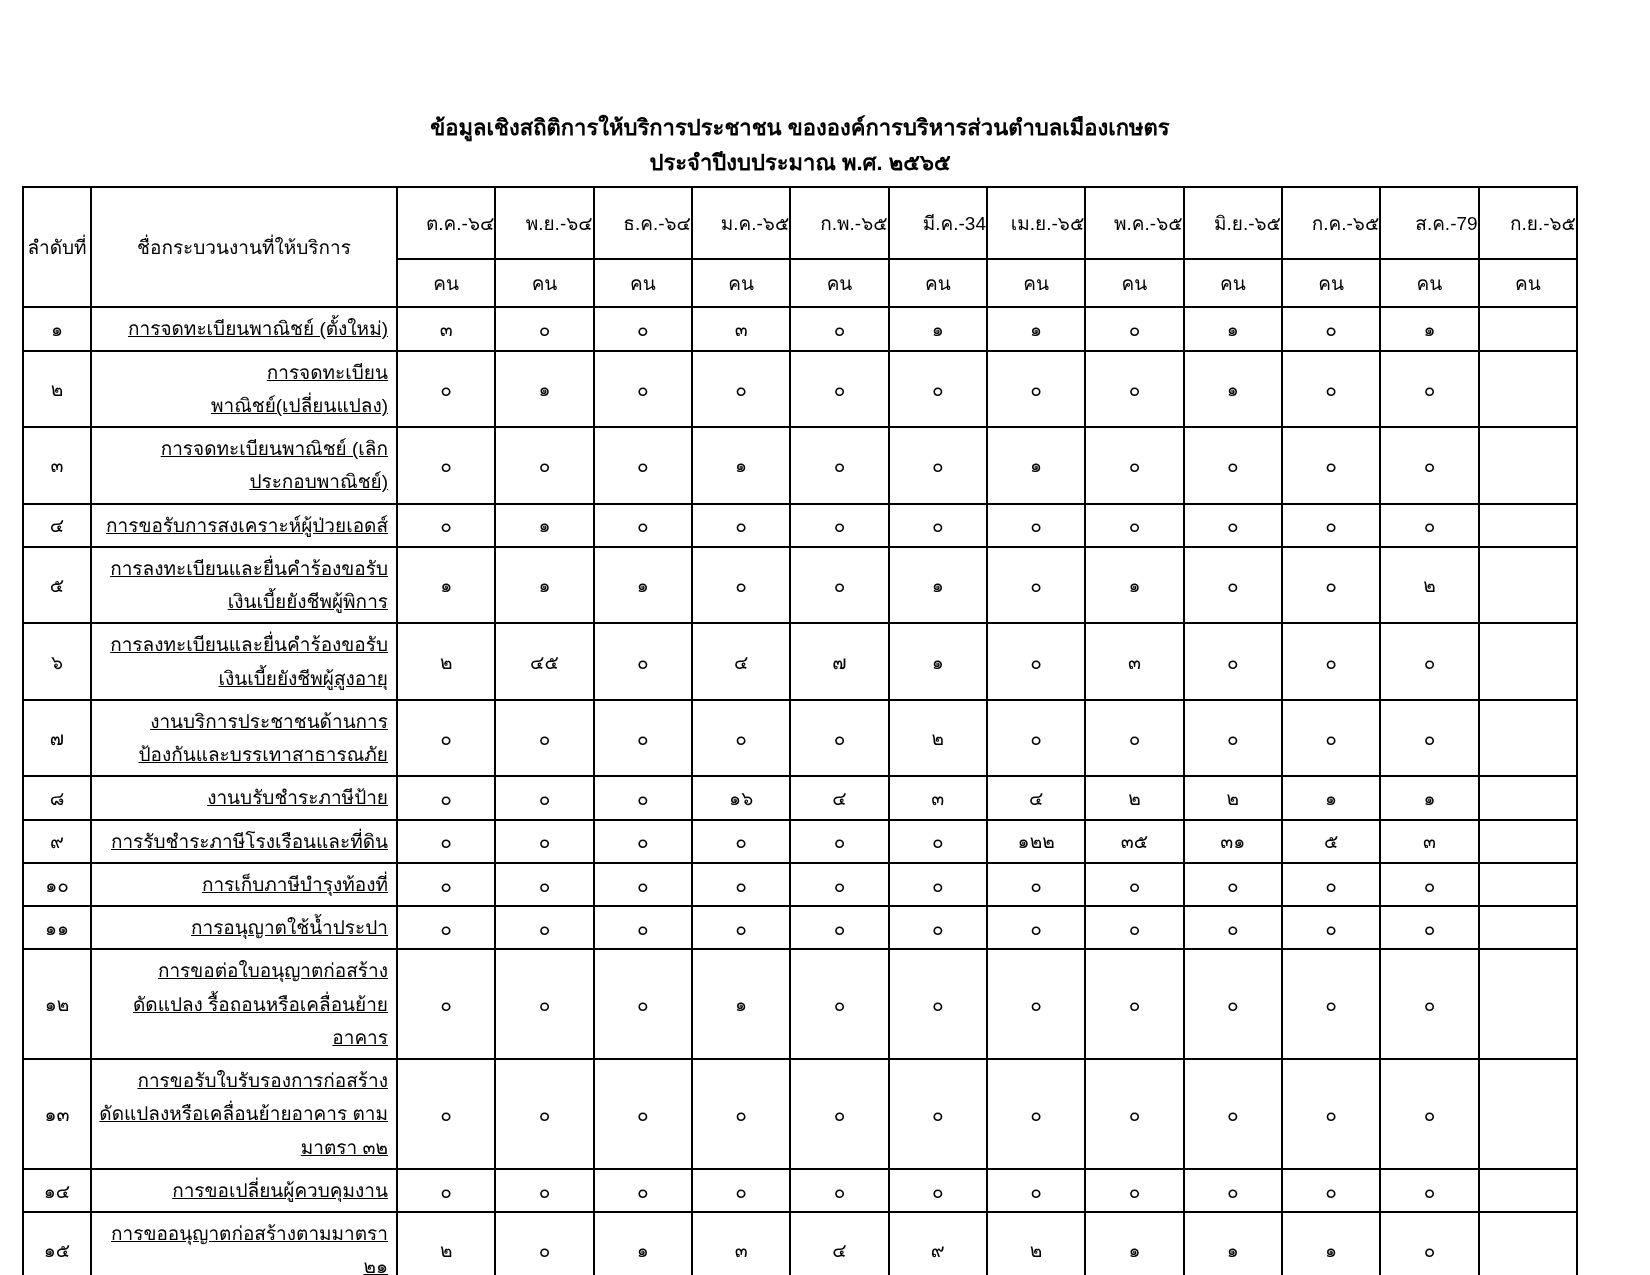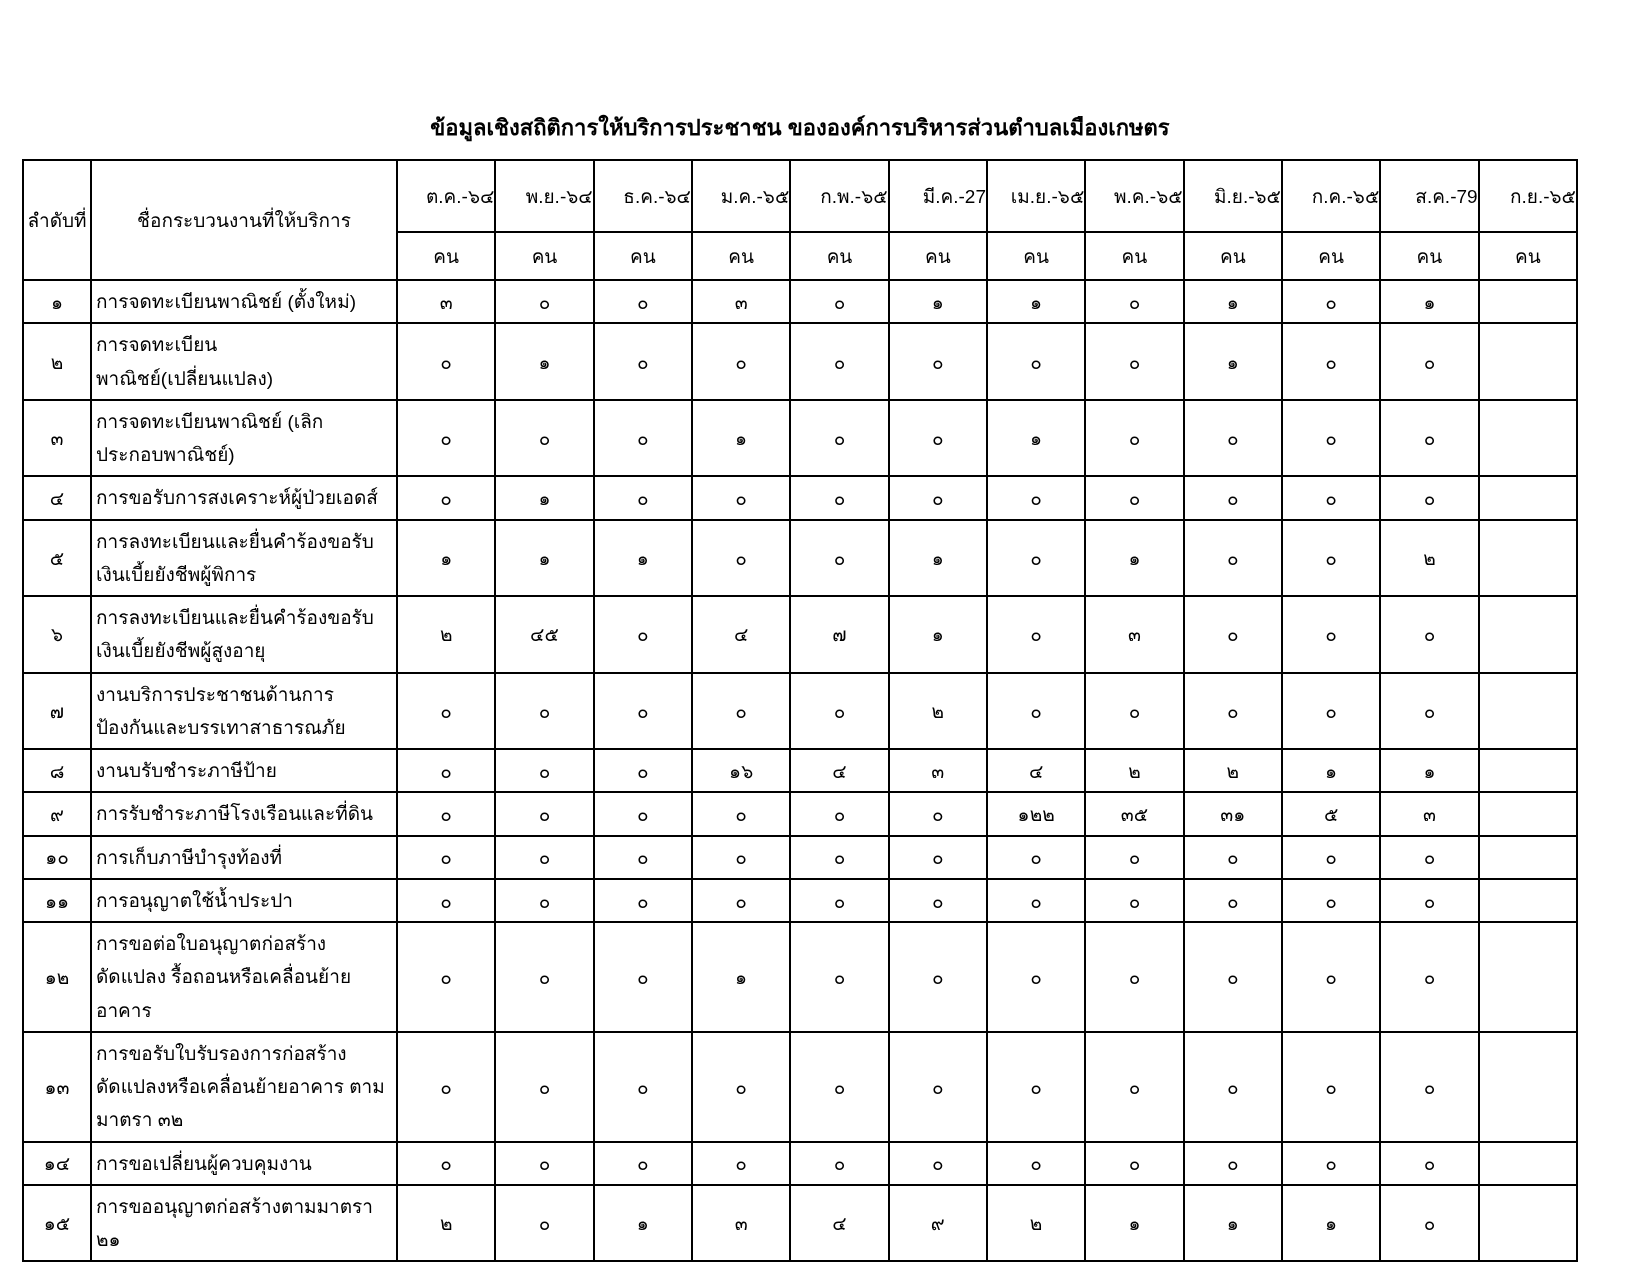--- a/index.html
+++ b/index.html
@@ -15,21 +15,21 @@
   .page {
     width: 1650px;
     height: 1275px;
     background: #ffffff;
     padding-top: 110px;
   }
   .doc-area {
     width: 1556px;
     margin-left: 22px;
   }
-  .title-block { text-align: center; margin-bottom: 14px; }
+  .title-block { text-align: center; margin-bottom: 6px; }
   .title-line {
     font-weight: bold;
     font-size: 22px;
     line-height: 1.6;
     color: #000000;
   }
   table.stats {
     border-collapse: collapse;
     table-layout: fixed;
     width: 1556px;
@@ -41,48 +41,50 @@
     font-weight: normal;
     vertical-align: middle;
     background: #ffffff;
   }
   th.h-index { width: 68px; text-align: center; margin-left: 32px; }
   th.h-service { width: 306px; text-align: center; }
   th.h-month { height: 72px; text-align: right; font-size: 18px; }
   td.unit-cell, th.unit-cell { height: 48px; text-align: center; font-size: 18px; font-weight: normal; }
   td.c-index { text-align: center; }
   td.c-name {
-    text-align: left;
+    text-align: right;
     padding: 4px 8px 4px 4px;
     line-height: 1.75;
+    text-decoration: underline;
   }
   td.c-val { text-align: center; }
   tr.data-row td { height: 35px; }
 </style>
 </head>
 <body>
 
 <div class="page">
   <div class="doc-area">
 
     <div class="title-block">
       <div class="title-line">ข้อมูลเชิงสถิติการให้บริการประชาชน ขององค์การบริหารส่วนตำบลเมืองเกษตร</div>
+      <div class="title-line">ประจำปีงบประมาณ พ.ศ. ๒๕๖๕</div>
     </div>
 
     <table class="stats">
       <thead>
         <tr>
           <th class="h-index" rowspan="2">ลำดับที่</th>
           <th class="h-service" rowspan="2">ชื่อกระบวนงานที่ให้บริการ</th>
         <th class="h-month">ต.ค.-๖๔</th>
             <th class="h-month">พ.ย.-๖๔</th>
             <th class="h-month">ธ.ค.-๖๔</th>
             <th class="h-month">ม.ค.-๖๕</th>
             <th class="h-month">ก.พ.-๖๕</th>
-            <th class="h-month">มี.ค.-27</th>
+            <th class="h-month">มี.ค.-34</th>
             <th class="h-month">เม.ย.-๖๕</th>
             <th class="h-month">พ.ค.-๖๕</th>
             <th class="h-month">มิ.ย.-๖๕</th>
             <th class="h-month">ก.ค.-๖๕</th>
             <th class="h-month">ส.ค.-79</th>
             <th class="h-month">ก.ย.-๖๕</th>
           </tr>
         <tr id="unit-row">
             <th class="unit-cell">คน</th>
             <th class="unit-cell">คน</th>

